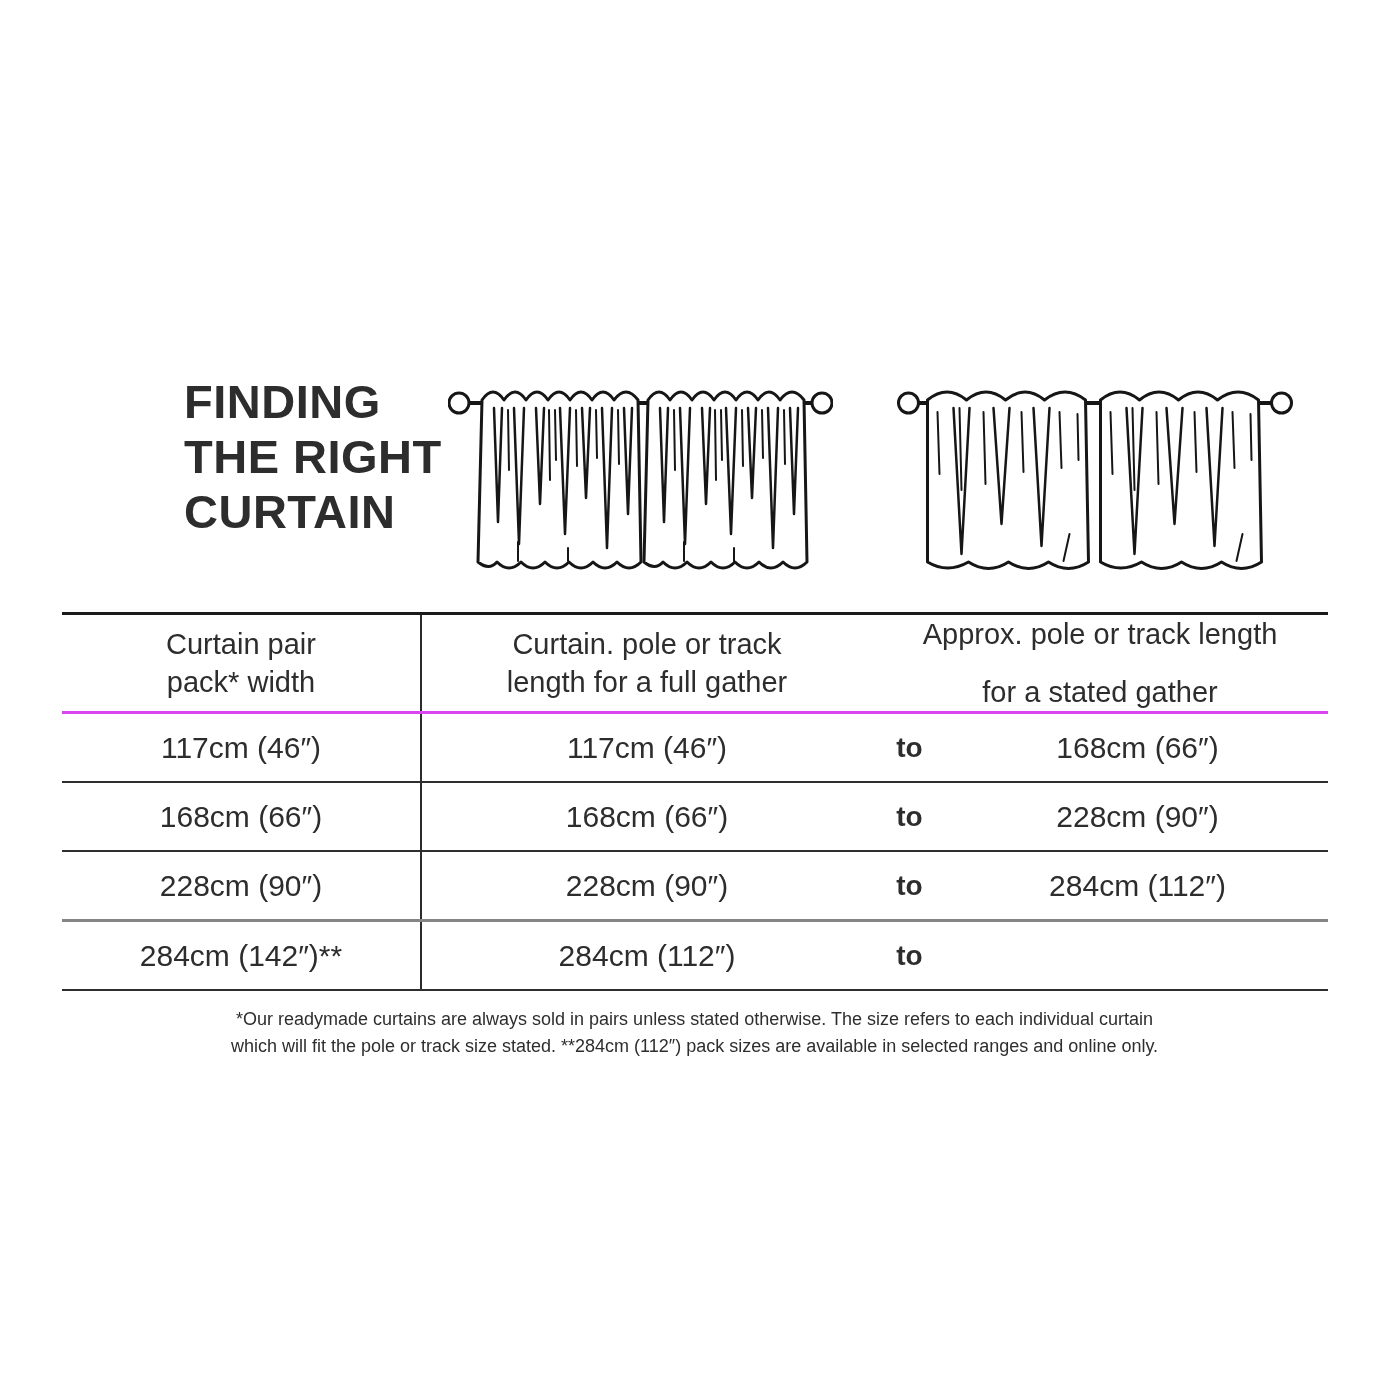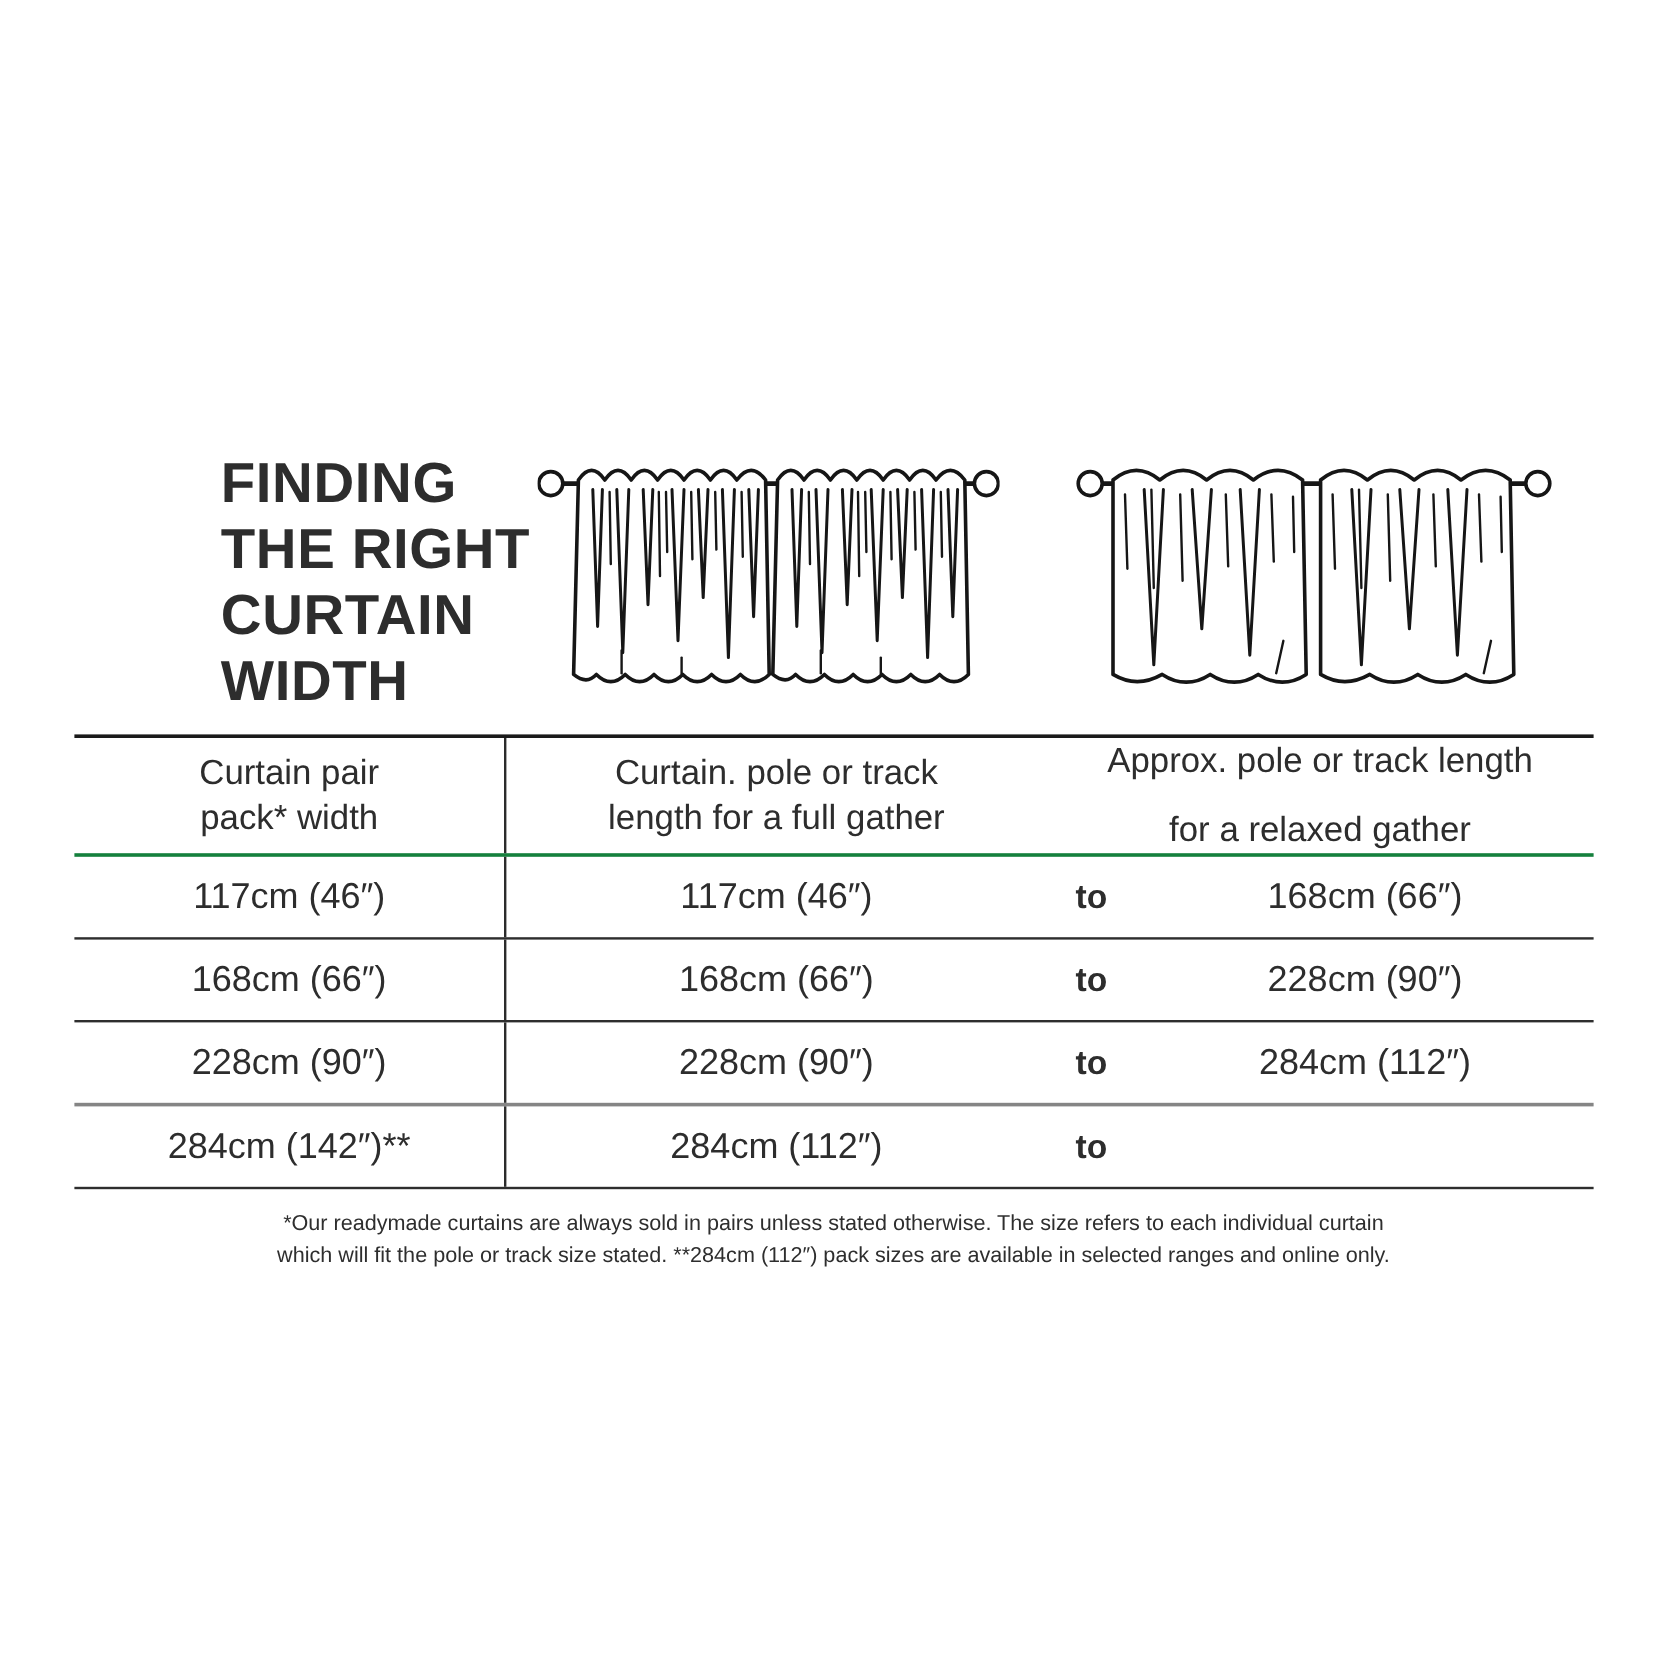--- a/index.html
+++ b/index.html
@@ -17,21 +17,21 @@
   .illustration{position:absolute;top:372px;}
   .ill-full{left:448px;width:385px;height:210px;}
   .ill-relaxed{left:896px;width:398px;height:210px;}
 
   .size-table{
     position:absolute;left:62px;top:612px;width:1266px;
     box-sizing:border-box;
   }
   .t-header{
     display:flex;height:102px;box-sizing:border-box;
-    border-top:3px solid #1a1a1a;border-bottom:3px solid #15803d;
+    border-top:3px solid #1a1a1a;border-bottom:3px solid #d946ef;
     font-size:29px;line-height:38px;text-align:center;
   }
   .t-row{
     display:flex;height:69px;box-sizing:border-box;
     border-bottom:2px solid #2e2e2e;
     font-size:30px;
   }
   .t-row.sep-gray{border-bottom:3px solid #858585;height:70px;}
   .cell{
     display:flex;flex-direction:column;align-items:center;justify-content:center;
@@ -50,21 +50,20 @@
   }
   svg .ink{stroke:#161616;}
 </style>
 </head>
 <body>
 
 <div class="page-title">
   <div>FINDING</div>
   <div>THE RIGHT</div>
   <div>CURTAIN</div>
-  <div>WIDTH</div>
 </div>
 
 <div class="illustration ill-full">
   <svg width="385" height="210" viewBox="0 0 385 210" xmlns="http://www.w3.org/2000/svg">
     <g class="ink" stroke="#161616" fill="none" stroke-linecap="round" stroke-linejoin="round">
       <line x1="20" y1="31" x2="365" y2="31" stroke-width="4"></line>
       <circle cx="11" cy="31" r="10" stroke-width="3" fill="#ffffff"></circle>
       <circle cx="374" cy="31" r="10" stroke-width="3" fill="#ffffff"></circle>
       <path id="fg-panel" fill="#ffffff" stroke-width="3" d="M34,28 Q45,12 56,28 Q67,12 78,28 Q89,12 100,28 Q111,12 122,28 Q133,12 144,28 Q155,12 166,28 Q178,12 190,28
            L193,190 Q181,202 169,190 Q157,202 145,190 Q133,202 121,190 Q109,202 97,190 Q85,202 73,190 Q61,202 49,190 Q41,199 30,190 Z"></path>
@@ -122,21 +121,21 @@
     <div class="cell c1">
       <span>Curtain pair</span>
       <span>pack* width</span>
     </div>
     <div class="cell hc2">
       <span>Curtain. pole or track</span>
       <span>length for a full gather</span>
     </div>
     <div class="cell hc3">
       <span>Approx. pole or track length</span>
-      <span>for a relaxed gather</span>
+      <span>for a stated gather</span>
     </div>
   </div>
 
   <div class="t-row">
     <div class="cell c1">117cm (46″)</div>
     <div class="cell rc2">117cm (46″)</div>
     <div class="cell rto">to</div>
     <div class="cell rc3">168cm (66″)</div>
   </div>
 

